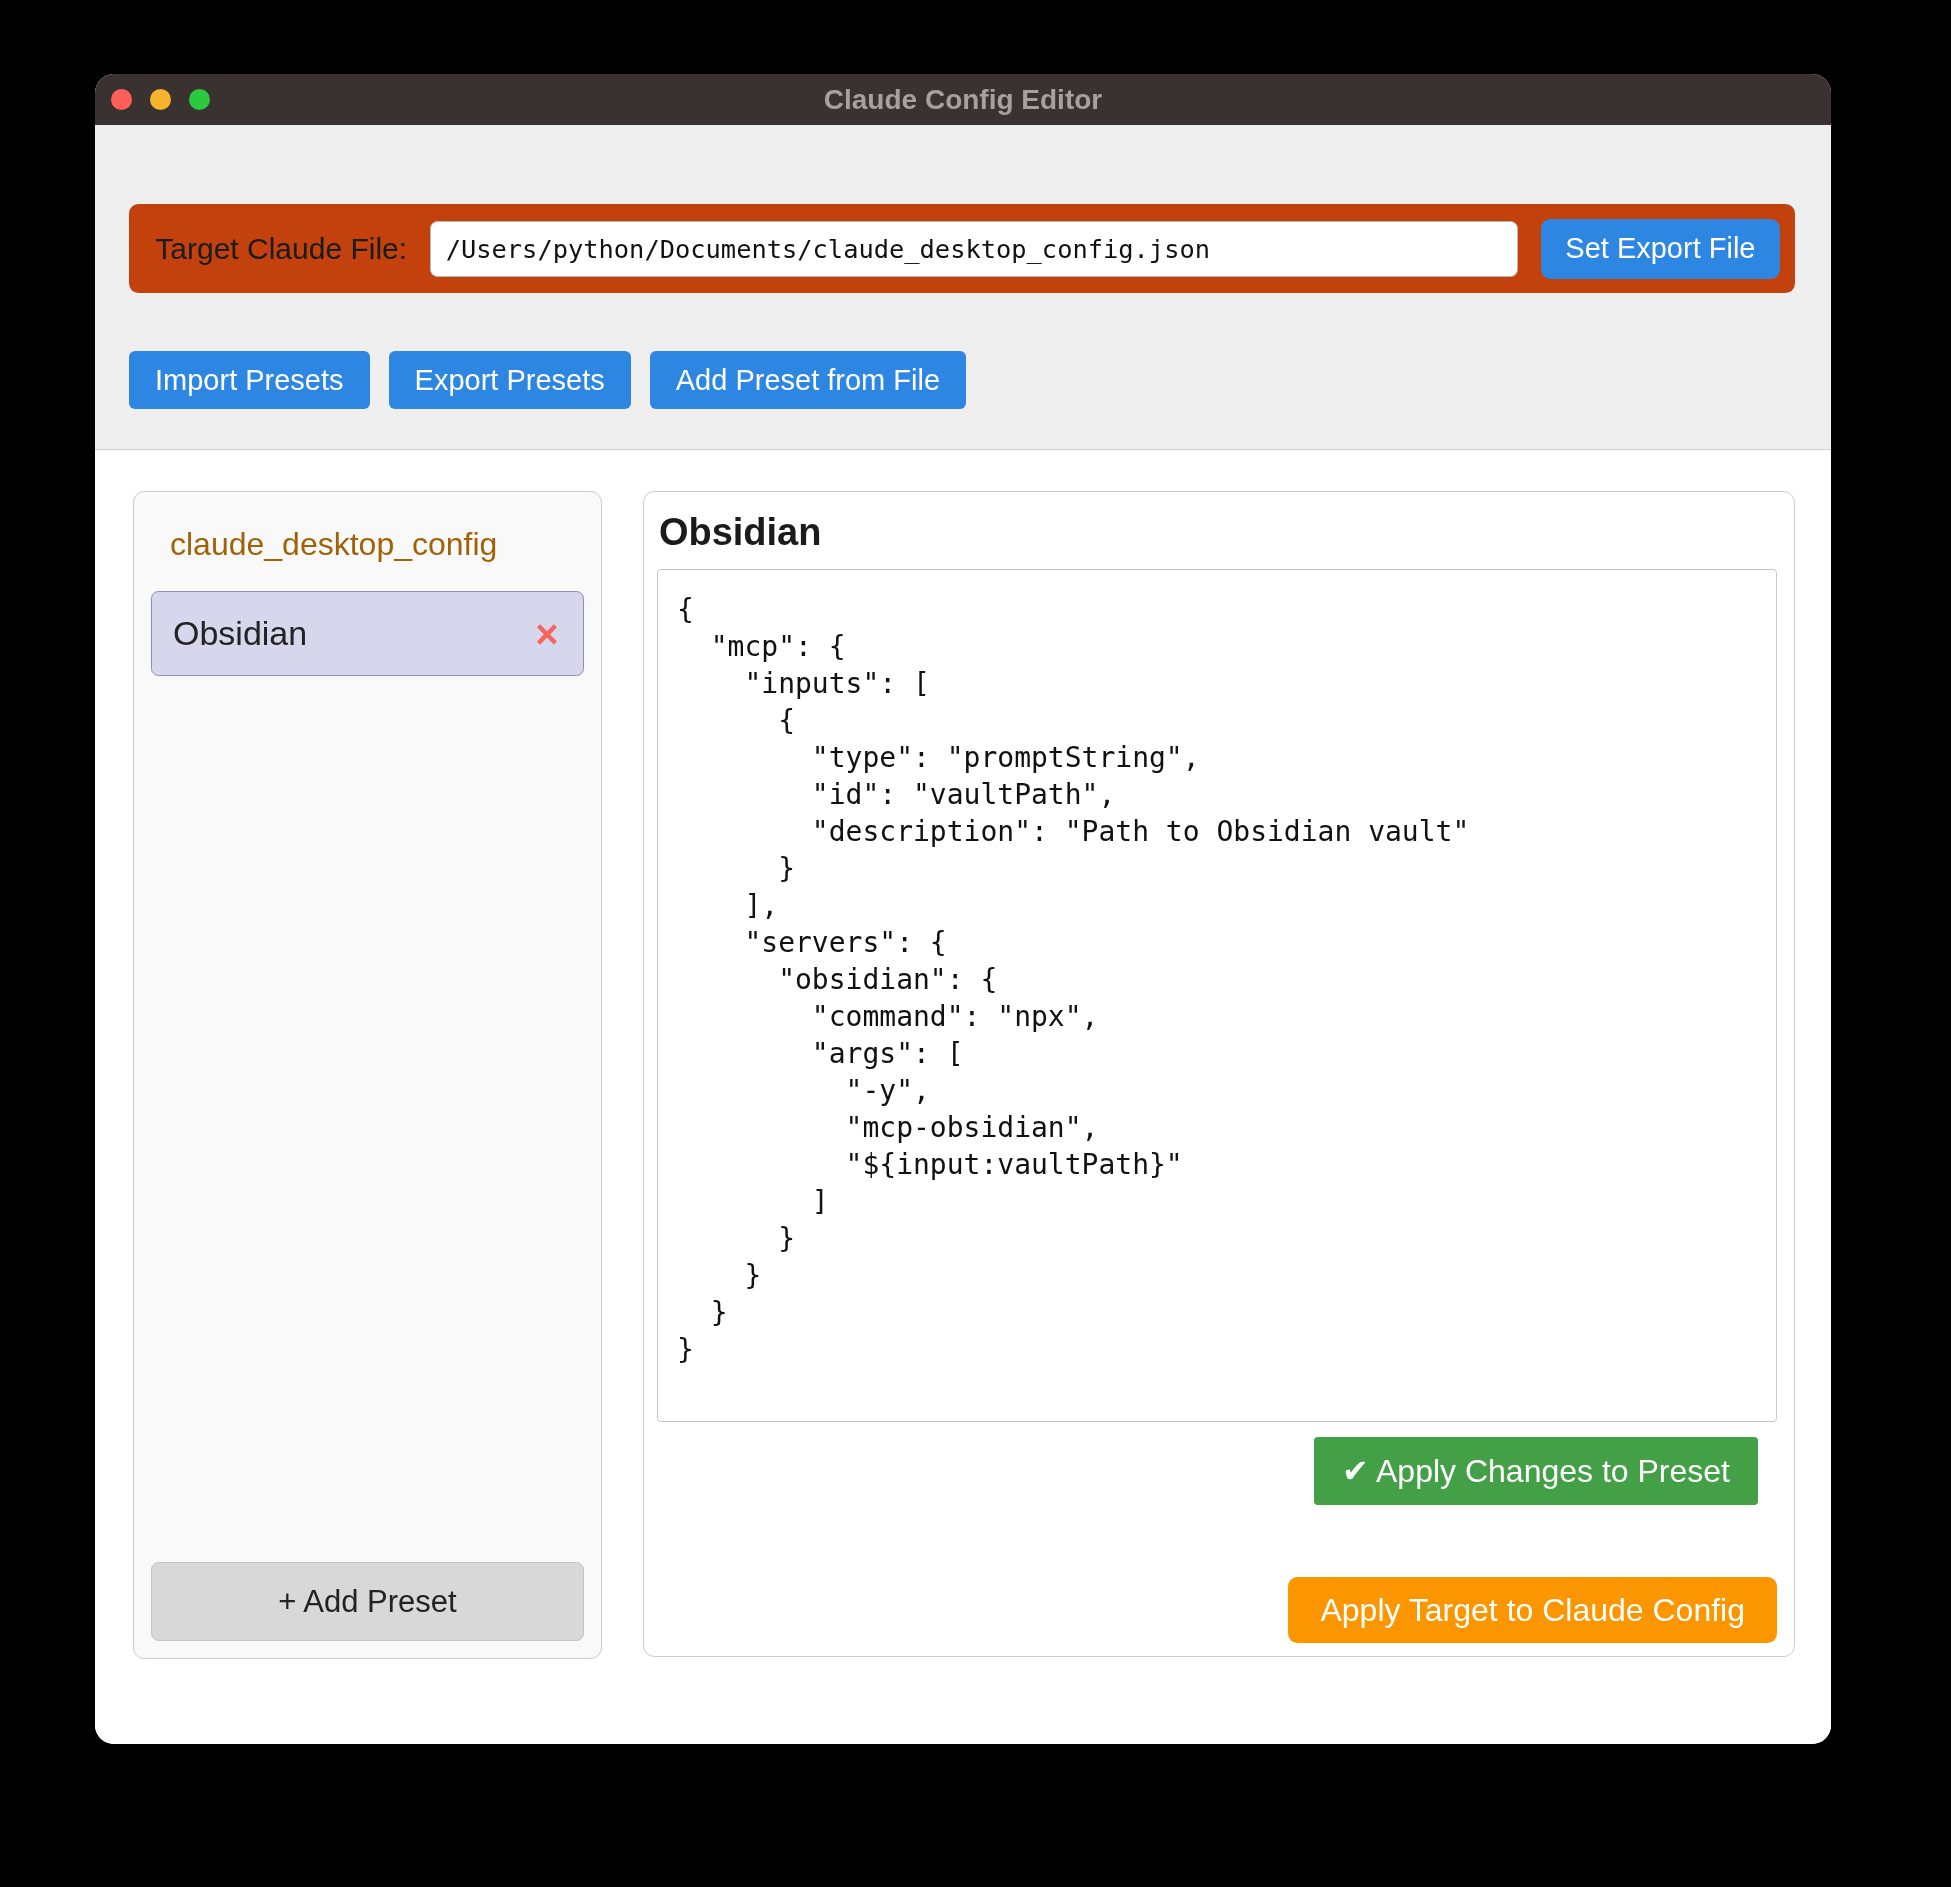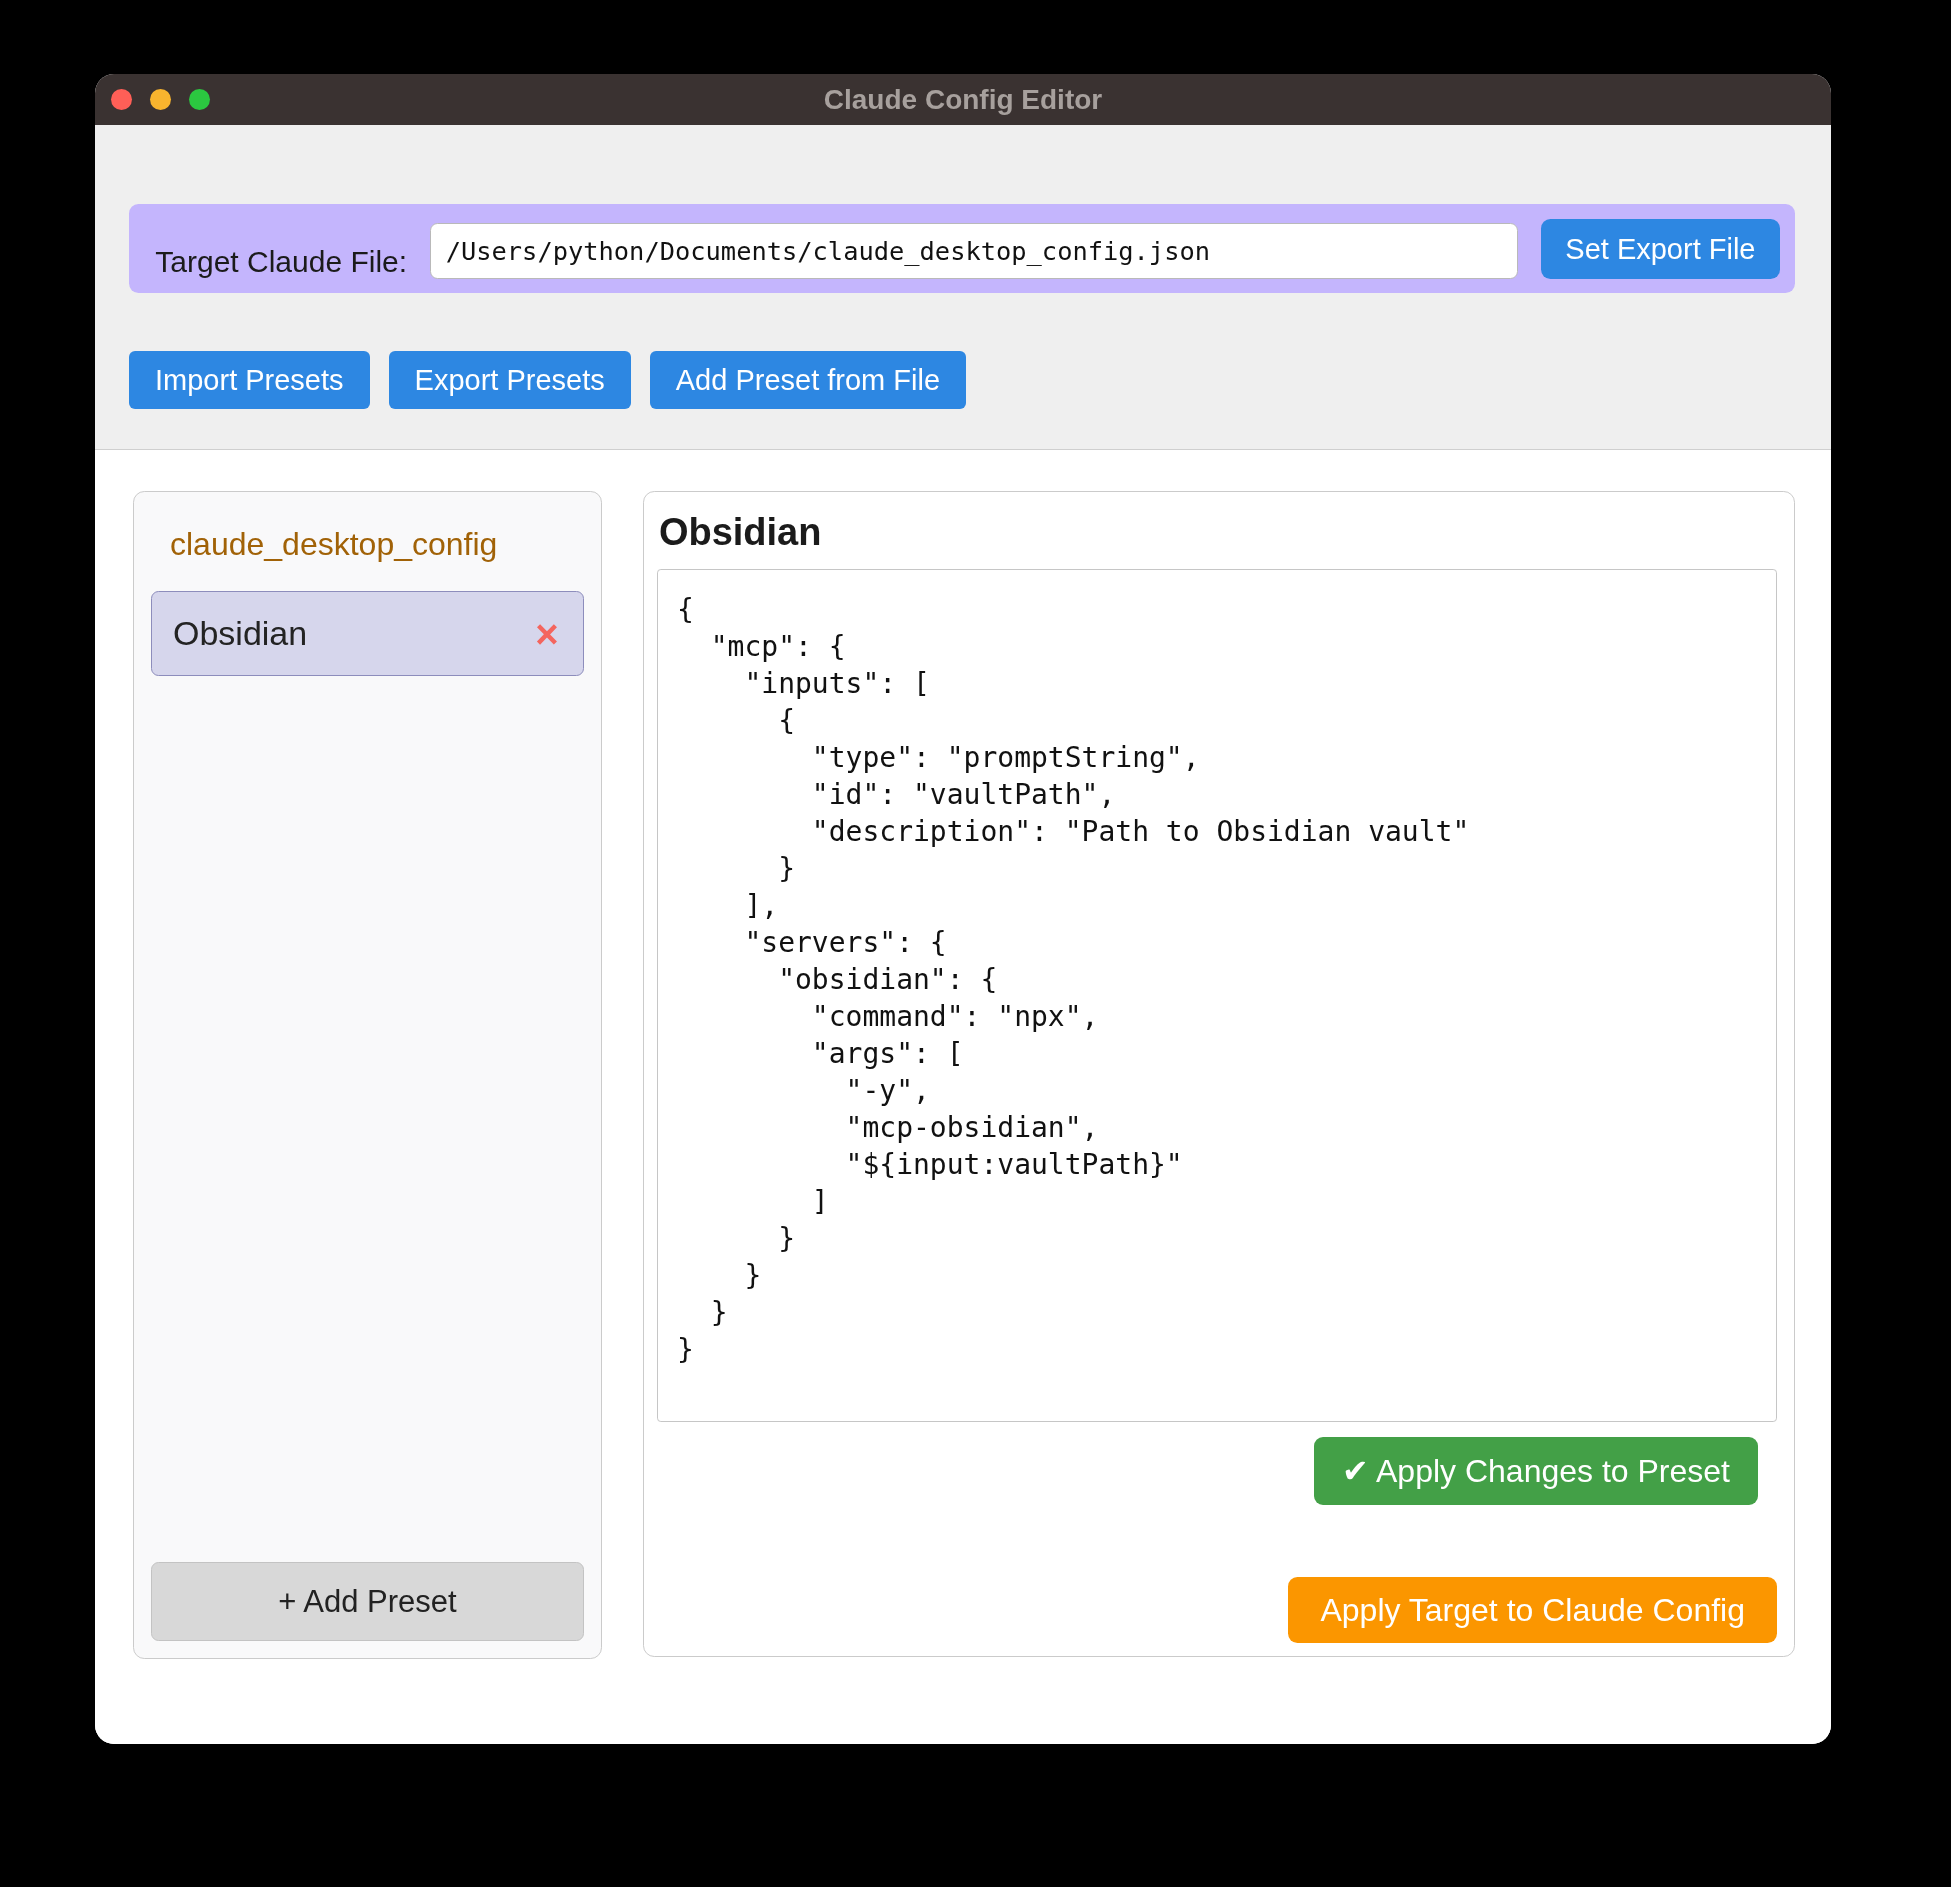--- a/index.html
+++ b/index.html
@@ -59,24 +59,24 @@
   }
   .app-title {
     font-size: 42px;
     font-weight: bold;
     color: #2d5ee0;
     line-height: 49px;
   }
   .file-row {
     margin-top: 38px;
     height: 89px;
-    background: #c4b5fd;
+    background: #c2410c;
     border-radius: 9.4px;
     display: flex;
-    align-items: flex-end;
+    align-items: center;
     padding: 14px 15px;
   }
   .file-label {
     font-size: 30px;
     color: #1b1b1b;
     margin-left: 11.3px;
     margin-right: 22.6px;
     white-space: nowrap;
   }
   .file-input {
@@ -210,21 +210,21 @@
     background: #fff;
     white-space: pre;
   }
   .apply-changes-btn {
     align-self: flex-end;
     margin: 15px 19px 0 0;
     height: 68px;
     padding: 0 28px;
     background: #43a047;
     font-size: 32px;
-    border-radius: 9px;
+    border-radius: 4px;
   }
   .apply-preset-btn {
     align-self: flex-end;
     margin: 72px 0 0 0;
     height: 66px;
     padding: 0 32px;
     background: #fb9600;
     font-size: 32px;
     border-radius: 9.4px;
   }

